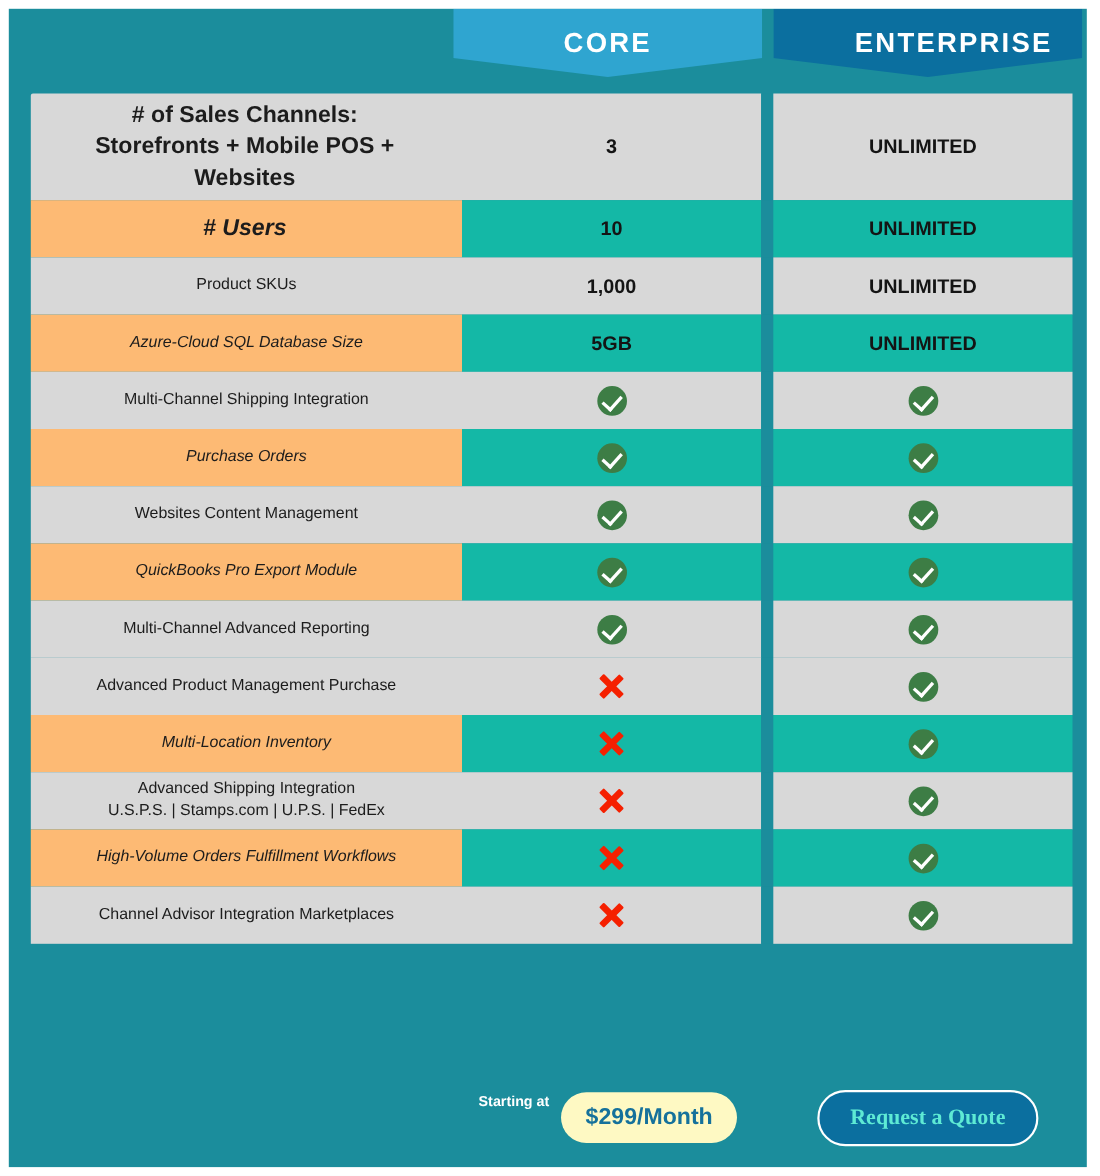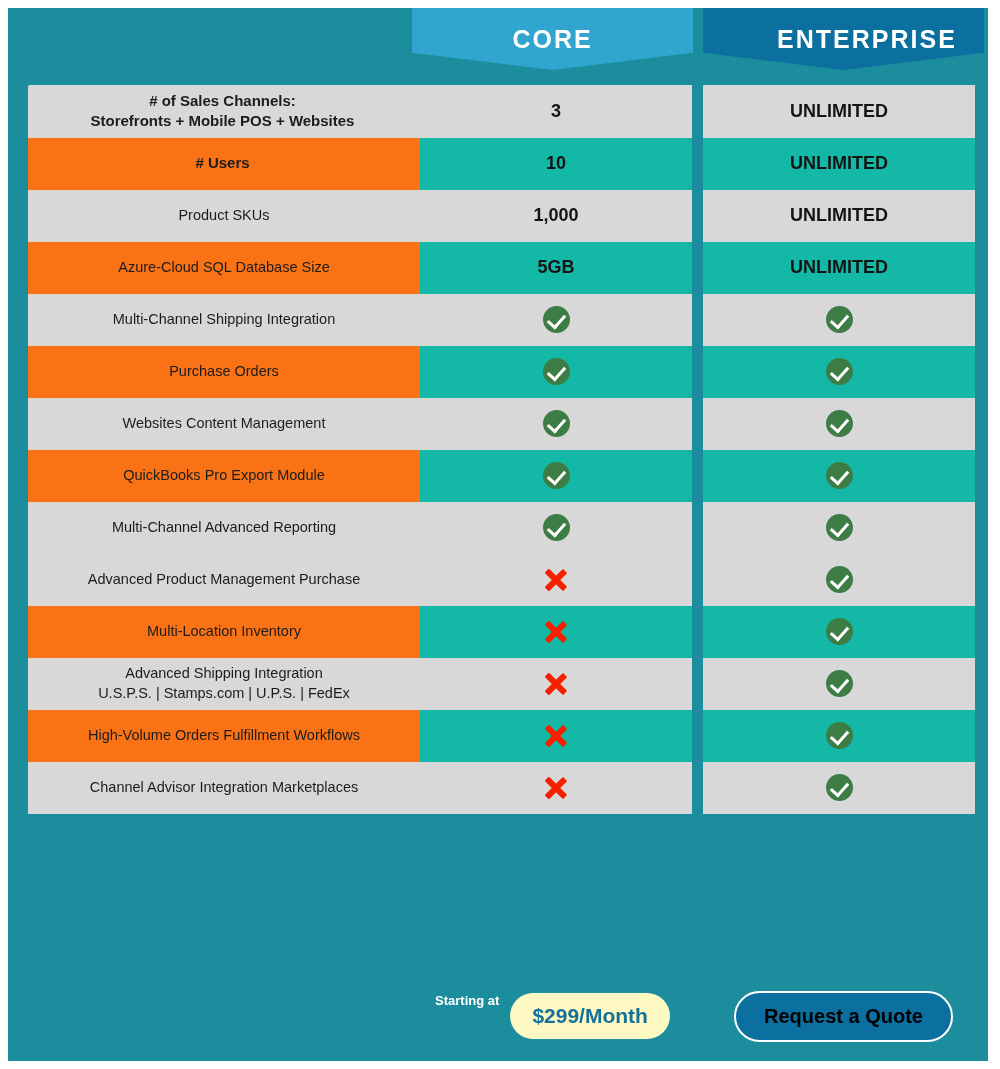--- a/index.html
+++ b/index.html
@@ -83,21 +83,21 @@
     display: flex;
     align-items: center;
     justify-content: center;
     text-align: center;
     padding: 6px 14px;
     font-size: 14.5px;
     color: #1c1c1c;
     line-height: 1.35;
   }
 
-  .cell-label.bold { font-weight: bold; font-size: 15px; padding-left: 11px; }
+  .cell-label.bold { font-weight: bold; font-size: 21px; padding-left: 11px; }
 
   
   .cell-value {
     width: 272px;
     display: flex;
     align-items: center;
     justify-content: center;
     text-align: center;
     font-size: 18px;
     font-weight: bold;
@@ -109,21 +109,21 @@
 
   
   .divider {
     width: 11px;
     background: #1b8d9c;
     flex: 0 0 11px;
   }
 
   
   .feature-row.odd  .cell-label { background: #d8d8d8; }
-  .feature-row.even .cell-label { background: #f97316; }
+  .feature-row.even .cell-label { background: #fdba74; font-style: italic; }
   .feature-row.odd  .cell-value { background: #d8d8d8; }
   .feature-row.even .cell-value { background: #14b8a6; }
 
   
   .feature-row:first-child .cell-label { border-top-left-radius: 2px; }
 
   
   .icon-check {
     width: 27px;
     height: 27px;
@@ -205,27 +205,28 @@
     position: absolute;
     left: 695px;
     width: 281px;
     display: flex;
     align-items: center;
     justify-content: center;
   }
 
   #quote-button {
     background: #0b6f9f;
-    color: #000000;
+    color: #5eead4;
     font-size: 20px;
     font-weight: bold;
     padding: 12px 28px;
     border-radius: 26px;
     border: 2.5px solid #ffffff;
     white-space: nowrap;
+    font-family: Liberation Serif, serif;
   }
 </style>
 </head>
 <body>
 
 <div id="pricing-table">
 
   <div class="banner-layer">
     <div class="banner" id="banner-core">
       <span class="banner-label">CORE</span>

